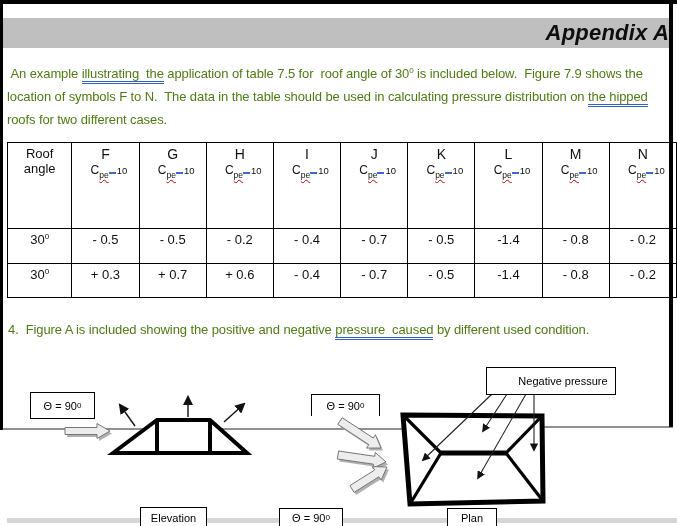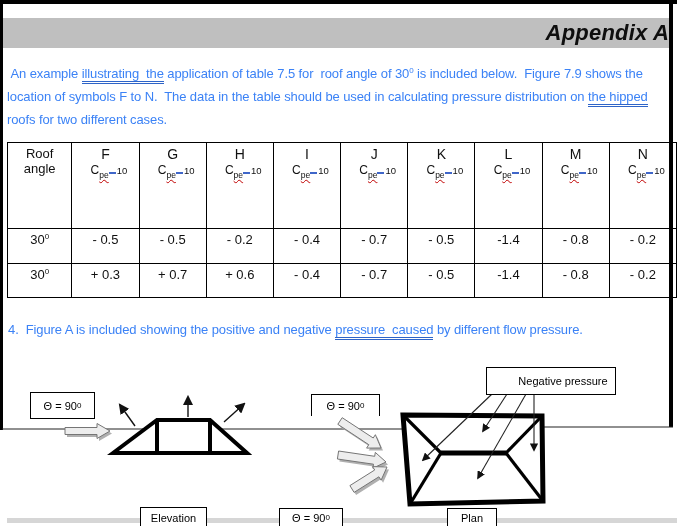--- a/index.html
+++ b/index.html
@@ -9,21 +9,21 @@
   
   #border-top{left:0;top:0;width:677px;height:4px;background:#000;}
   #border-left{left:0;top:0;width:3px;height:430px;background:#000;}
   #border-right{left:669px;top:0;width:4px;height:427px;background:#000;}
   #bottom-strip{left:7px;top:518px;width:670px;height:5px;background:#d6d6d6;}
   
   #title-band{left:3px;top:18px;width:666px;height:30px;background:#bfbfbf;
               display:flex;align-items:center;justify-content:flex-end;}
   #title-band .t{font-size:22px;font-weight:bold;font-style:italic;color:#0e0e0e;letter-spacing:.2px;}
   
-  .rich{white-space:pre-wrap;font-size:13px;line-height:23px;color:#3b82f6;letter-spacing:-0.1px;}
+  .rich{white-space:pre-wrap;font-size:13px;line-height:23px;color:#4d7c0f;letter-spacing:-0.1px;}
   #intro{left:7px;top:62px;width:660px;}
   #item4{left:8px;top:320px;width:660px;line-height:20px;}
   .gu{border-bottom:3px double #2e64c8;padding-bottom:0px;}
   sup.sp{font-size:8px;vertical-align:super;line-height:0;}
   
   #coef-table{position:absolute;left:7px;top:142px;border-collapse:collapse;table-layout:fixed;padding-left:41px;}
   #coef-table td{border:1.6px solid #000;text-align:center;vertical-align:top;
                  font-size:13px;padding:3px 2px 0 2px;color:#101010;}
   #coef-table td.c0{width:60px;}
   #coef-table td.cn{width:63px;}
@@ -131,21 +131,21 @@
       <td class="val">- 0.4</td>
       <td class="val">- 0.7</td>
       <td class="val">- 0.5</td>
       <td class="val">-1.4</td>
       <td class="val">- 0.8</td>
       <td class="val">- 0.2</td>
     </tr>
   </tbody>
     </table>
 
-  <div class="abs rich" id="item4"><span>4.  Figure A is included showing the positive and negative </span><span class="gu">pressure  caused</span><span> by different flow pressure.</span></div>
+  <div class="abs rich" id="item4"><span>4.  Figure A is included showing the positive and negative </span><span class="gu">pressure  caused</span><span> by different used condition.</span></div>
 
   <svg id="fig" class="abs" viewBox="0 0 677 526" width="677" height="526">
     <defs>
       <marker id="ah" viewBox="0 0 10 10" refX="8" refY="5" markerWidth="7.5" markerHeight="7.5" orient="auto-start-reverse">
         <path d="M0,0 L10,5 L0,10 z" fill="#111"></path>
       </marker>
     </defs>
 
     <line x1="2" y1="429" x2="404" y2="429" stroke="#222" stroke-width="1.2"></line>
     <line x1="543" y1="427" x2="673" y2="427" stroke="#222" stroke-width="1.2"></line>

